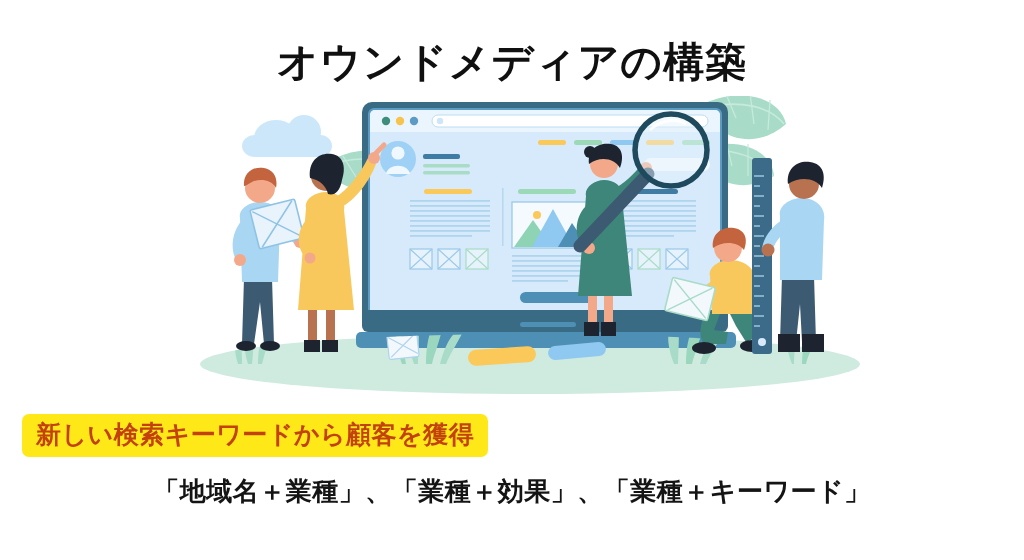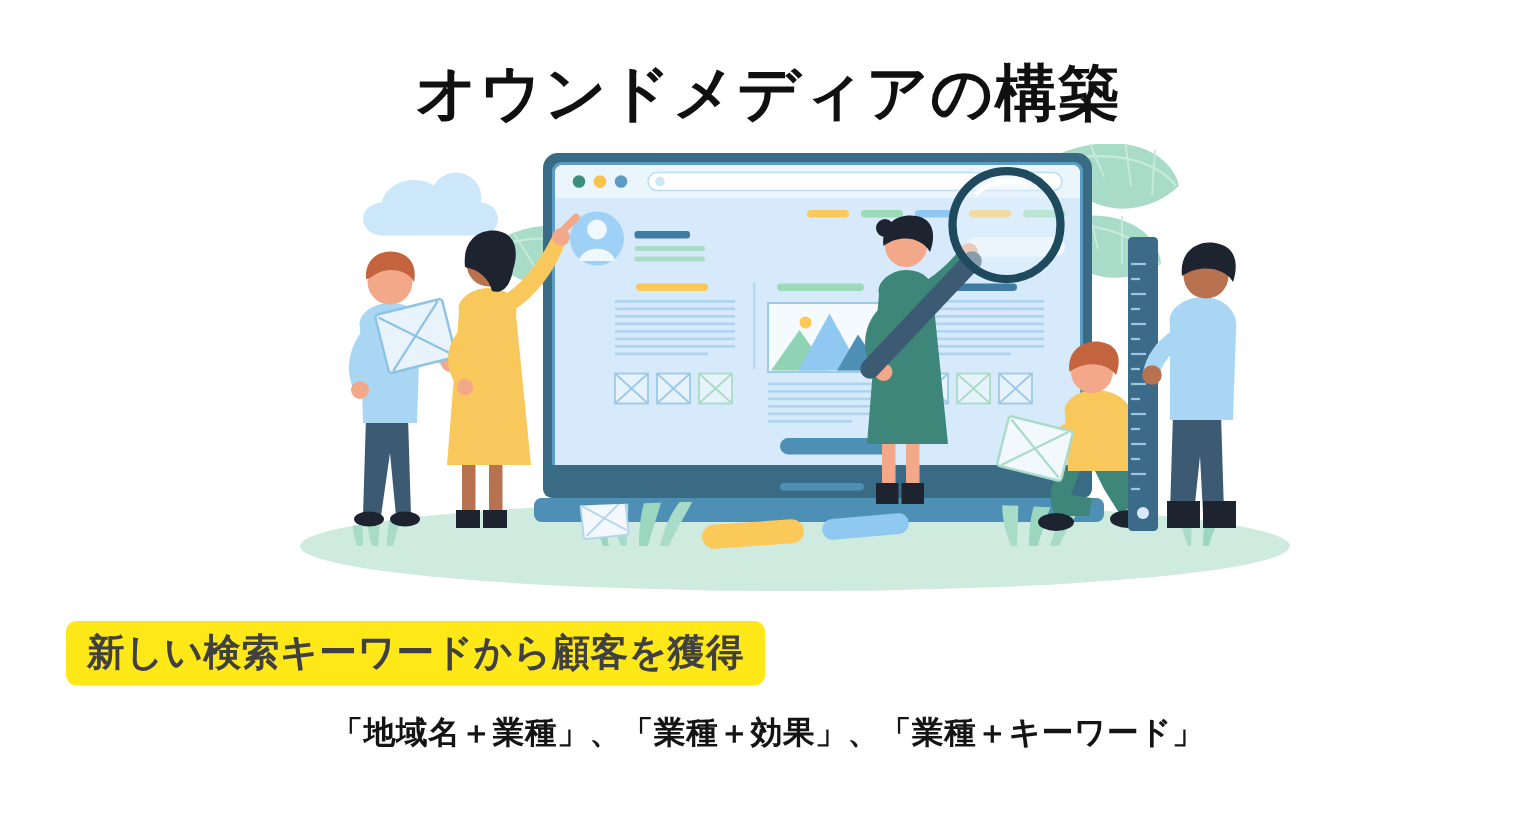--- a/index.html
+++ b/index.html
@@ -46,33 +46,32 @@
   
   .highlight-band {
     position: absolute;
     left: 22px;
     top: 414px;
     background: #FFE818;
     border-radius: 7px;
     padding: 5px 14px 7px 14px;
     font-size: 25px;
     font-weight: 700;
-    color: #404040;
+    color: #c2410c;
     letter-spacing: 0.5px;
     line-height: 1.25;
     white-space: nowrap;
-    margin-left: 22px;
   }
   .sub-caption {
     position: absolute;
     left: 0;
     top: 474px;
     width: 1024px;
     text-align: center;
-    font-size: 21px;
+    font-size: 26px;
     font-weight: 700;
     color: #141414;
     letter-spacing: 0.5px;
     white-space: nowrap;
   }
 </style>
 </head>
 <body>
 
 <div id="stage">

